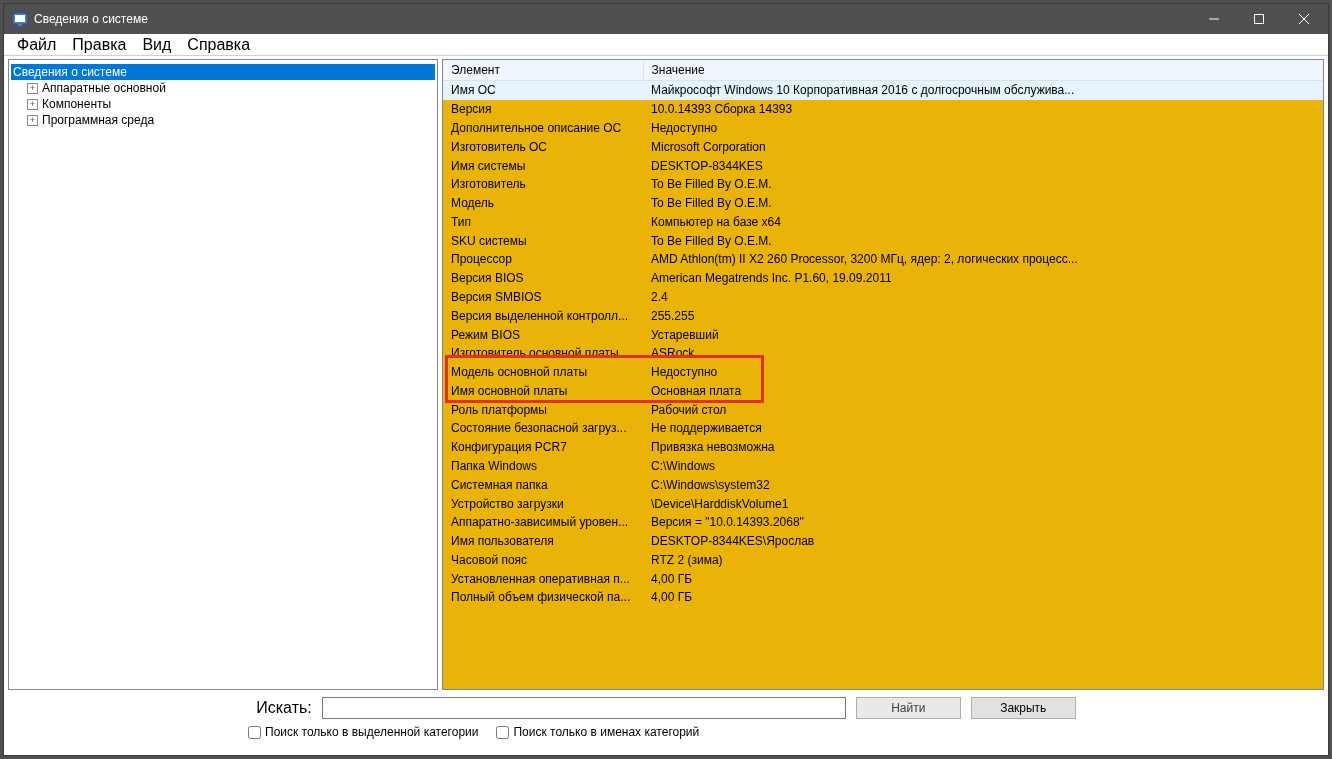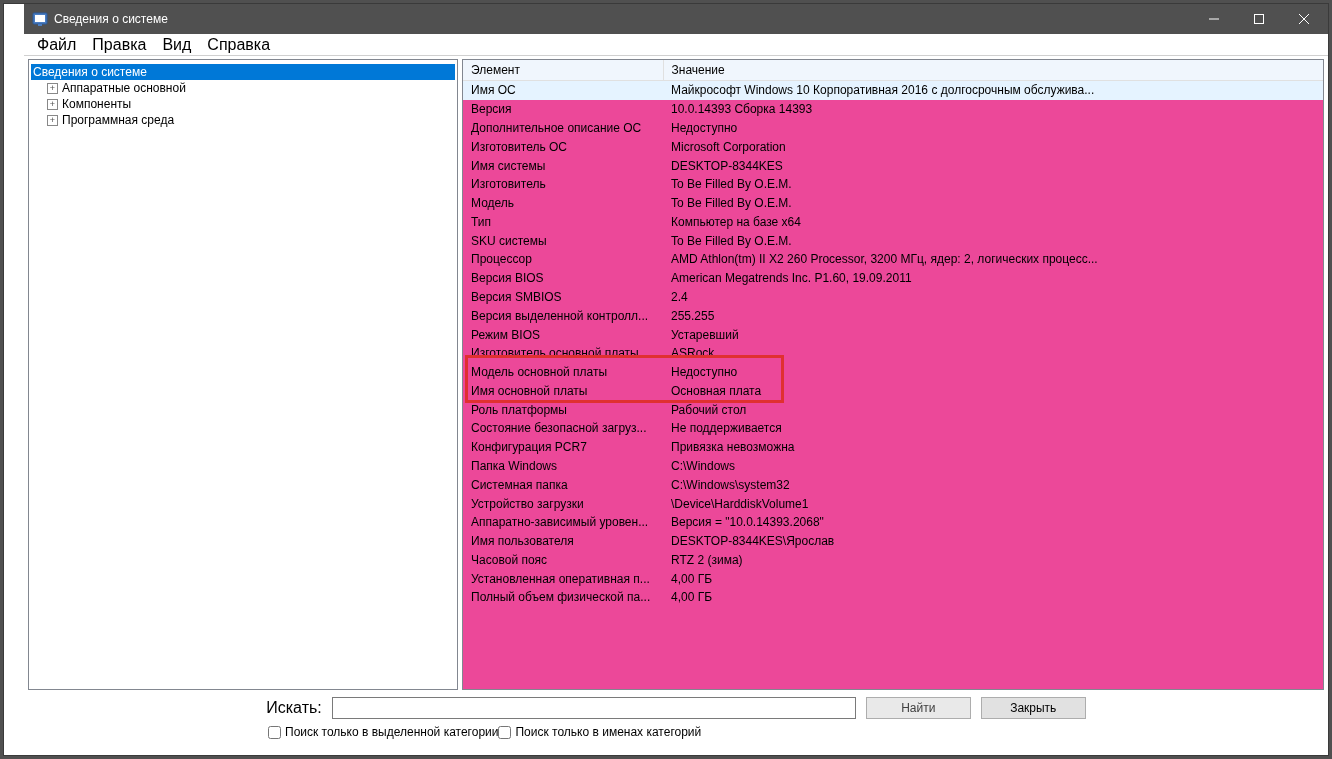--- a/index.html
+++ b/index.html
@@ -1,54 +1,54 @@
 <!DOCTYPE html>
 <html><head>
 <meta charset="utf-8">
 <style>
 * { box-sizing: border-box; margin: 0; padding: 0; }
 body { font-family: 'Segoe UI', Tahoma, sans-serif; font-size: 12px; background: #505050; width: 1332px; height: 759px; overflow: hidden; }
 
-.window { position: absolute; left: 3px; top: 3px; width: 1326px; height: 753px; background: #fff; border: 1px solid #3a3a3a; display: flex; flex-direction: column; padding-left: 20px; }
+.window { position: absolute; left: 3px; top: 3px; width: 1326px; height: 753px; background: #fff; border: 1px solid #3a3a3a; display: flex; flex-direction: column; }
 
 .titlebar { height: 30px; background: #505050; color: #fff; display: flex; align-items: center; padding: 0 2px 0 8px; }
 .titlebar .icon { width: 16px; height: 16px; margin-right: 6px; display: inline-flex; align-items: center; justify-content: center; }
 .titlebar .title { flex: 1; font-size: 12px; }
 .titlebar .controls { display: flex; }
 .titlebar .ctrl { width: 45px; height: 30px; display: flex; align-items: center; justify-content: center; color: #fff; cursor: pointer; }
 
 .menubar { height: 22px; background: #fff; display: flex; align-items: center; padding: 0 5px; border-bottom: 1px solid #d0d0d0; }
 .menubar .item { padding: 2px 8px; cursor: pointer; font-size: 16px; }
 
 .workarea { flex: 1; display: flex; padding: 3px 4px; background: #fff; gap: 4px; overflow: hidden; }
 
 .tree-pane { width: 430px; border: 1px solid #828790; padding: 4px 2px; overflow: auto; background: #fff; }
 .tree-node { display: flex; align-items: center; padding: 1px 2px; font-size: 12px; white-space: nowrap; cursor: pointer; }
 .tree-node.selected { background: #0078d7; color: #fff; }
 .tree-node.indent { padding-left: 16px; }
 .tree-exp { width: 11px; height: 11px; border: 1px solid #888; margin-right: 4px; display: inline-flex; align-items: center; justify-content: center; font-size: 9px; line-height: 1; color: #555; background:#fff; }
 
-.detail-pane { flex: 1; border: 1px solid #828790; position: relative; overflow: hidden; background: #ec4899; display: flex; }
+.detail-pane { flex: 1; border: 1px solid #828790; position: relative; overflow: hidden; background: #eab308; display: flex; }
 .detail-scroll { flex: 1; overflow-y: scroll; }
 .detail-table { width: 100%; border-collapse: collapse; }
 .detail-table th { text-align: left; font-weight: normal; padding: 3px 8px; background: #f0f6fd; border-bottom: 1px solid #e0e0e0; position: sticky; top: 0; height: 18px; }
 .detail-table th:first-child { width: 200px; border-right: 1px solid #e0e0e0; }
 .detail-table td { padding: 2.4px 8px; white-space: nowrap; overflow: hidden; text-overflow: ellipsis; max-width: 0; }
 .detail-table td:first-child { width: 200px; }
 .detail-table tr.sel td { background: #e5f3ff; }
 
 .highlight-box { position: absolute; border: 3px solid #e03030; pointer-events: none; }
 
 .footer { height: 62px; background: #fff; padding: 4px 10px; display: flex; flex-direction: column; gap: 6px; }
 .search-row { display: flex; align-items: center; gap: 10px; justify-content: center; }
 .search-row label { font-size: 16px; }
 .search-input { width: 524px; height: 22px; border: 1px solid #7a7a7a; padding: 0 4px; font-size: 12px; }
 .footer-btn { width: 105px; height: 22px; border: 1px solid #adadad; background: #e1e1e1; font-size: 12px; cursor: pointer; font-family: inherit; }
 .footer-btn:disabled { color: #404040; background: #e9e9e9; }
-.check-row { display: flex; align-items: flex-start; padding-left: 234px; }
+.check-row { display: flex; align-items: flex-start; gap: 18px; padding-left: 234px; }
 .check-row label { font-size: 12px; display: flex; align-items: center; gap: 4px; }
 .check-row input[type=checkbox] { width: 13px; height: 13px; margin: 0; }
 
 ::-webkit-scrollbar { width: 17px; }
 ::-webkit-scrollbar-track { background: #f0f0f0; }
 ::-webkit-scrollbar-thumb { background: #c0c0c0; }
 ::-webkit-scrollbar-button { background: #f0f0f0; height: 17px; }
 </style>
 </head>
 <body>

